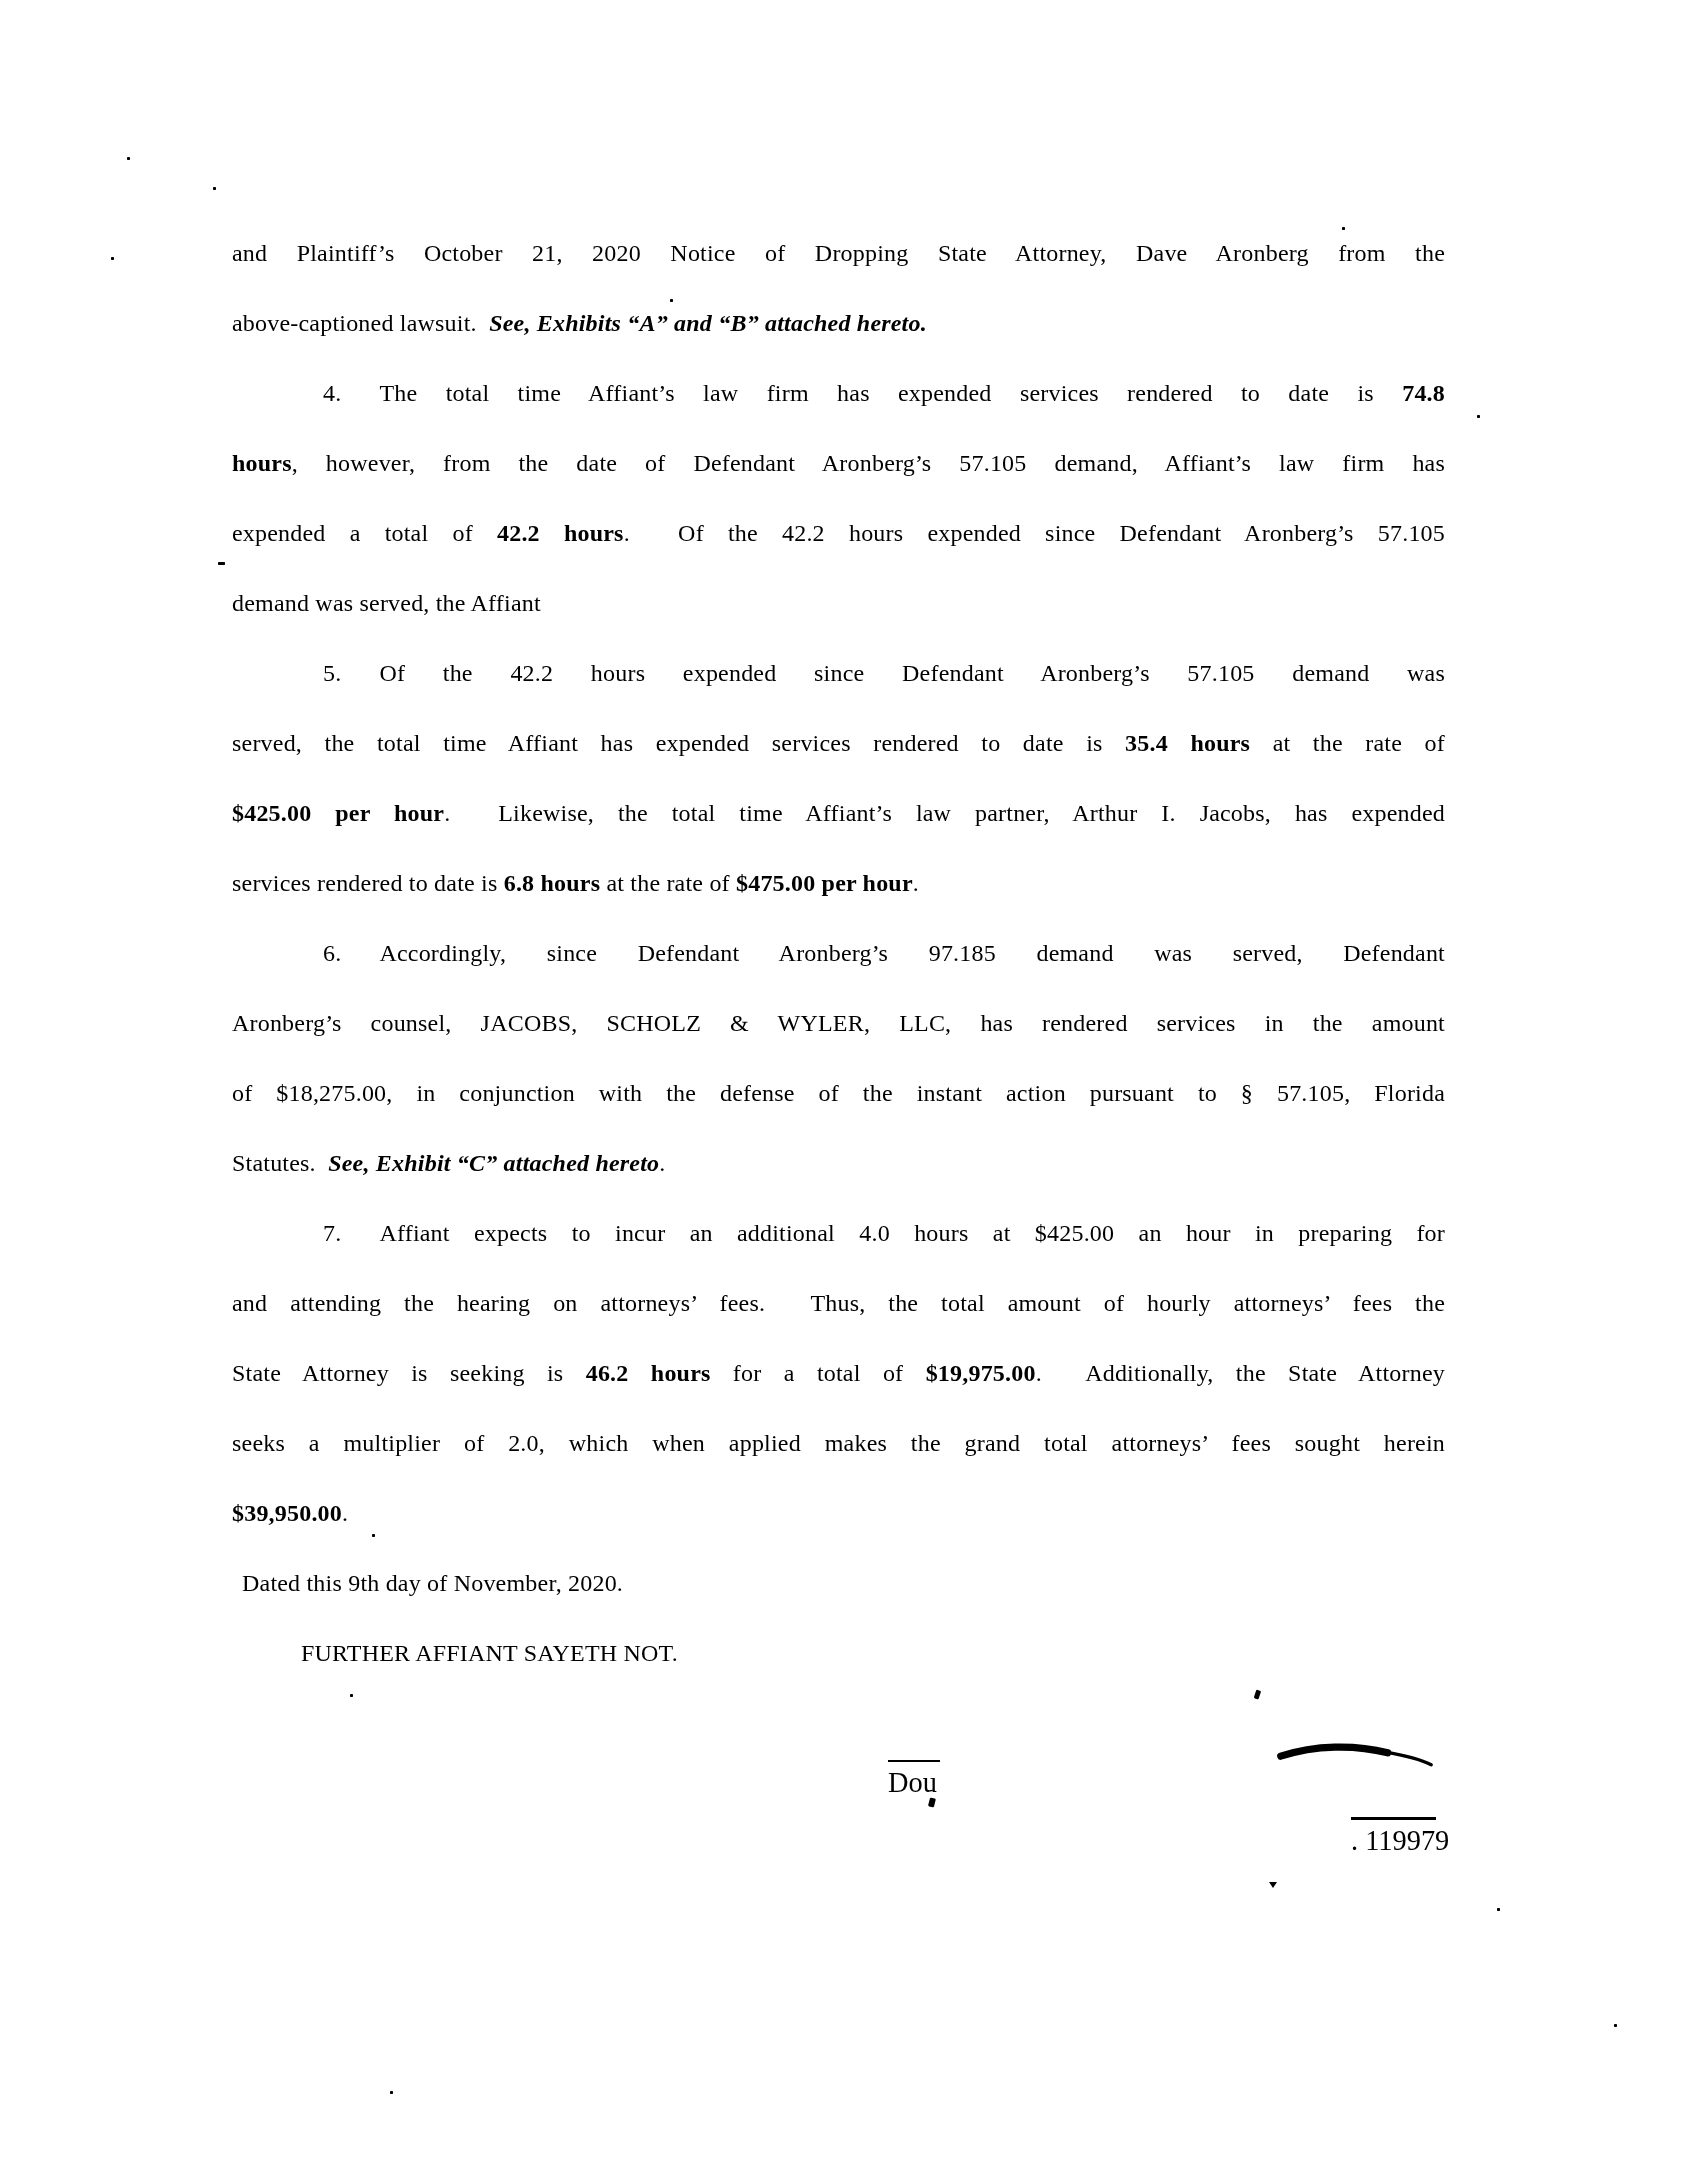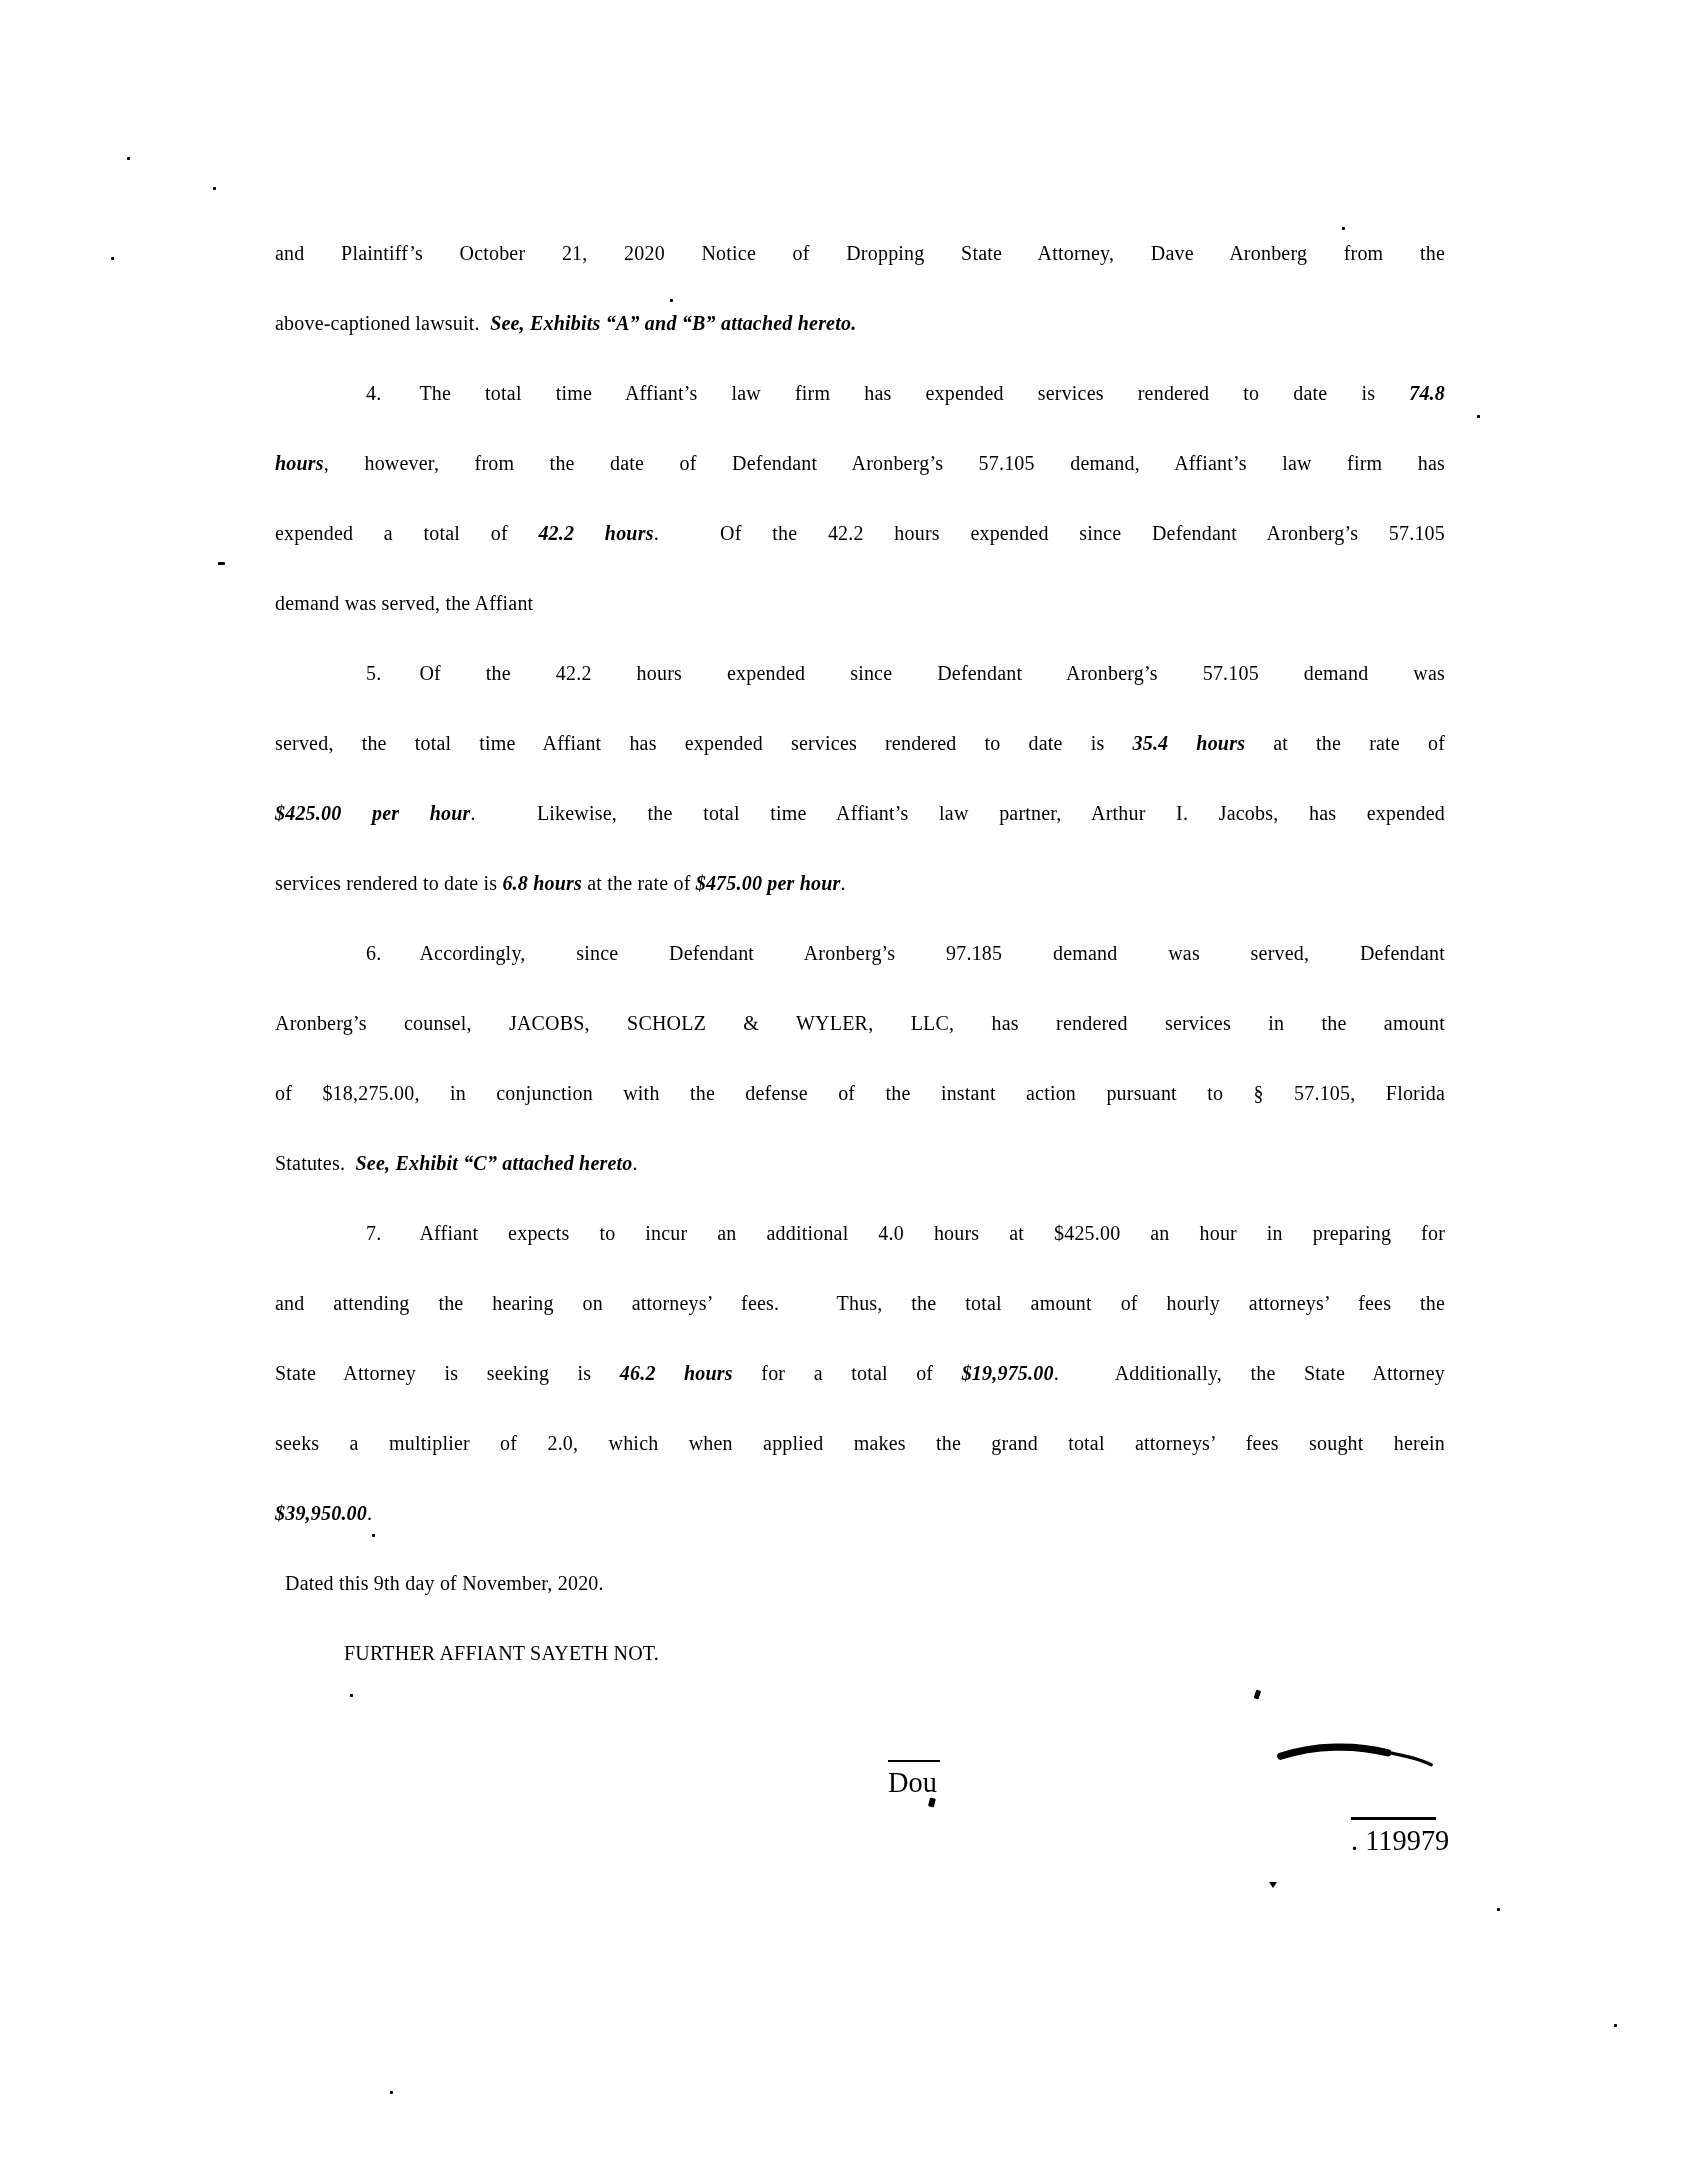--- a/index.html
+++ b/index.html
@@ -11,31 +11,30 @@
     font-family:"Liberation Serif","DejaVu Serif",serif;
     overflow:hidden;
   }
   .doc-body{
     position:absolute;
     left:232px;top:218px;width:1213px;
   }
   .line{
     height:70px;
     line-height:70px;
-    font-size:20px;
+    font-size:24px;
     letter-spacing:0.2px;
     white-space:pre-wrap;
     color:#000;
-    margin-left:43px;
   }
   .line.just{
     text-align:justify;
     text-align-last:justify;
   }
-  .line .b{font-weight:bold;font-style:italic;}
+  .line .b{font-weight:bold;}
   .line .i{font-style:italic;}
   .line .tab{display:inline-block;width:38px;}
   .sig-block{position:absolute;}
   .overline{background:#000;}
   .sig-text{
     font-size:28.4px;
     line-height:30px;
     margin-top:6px;
     color:#000;
     white-space:pre;

